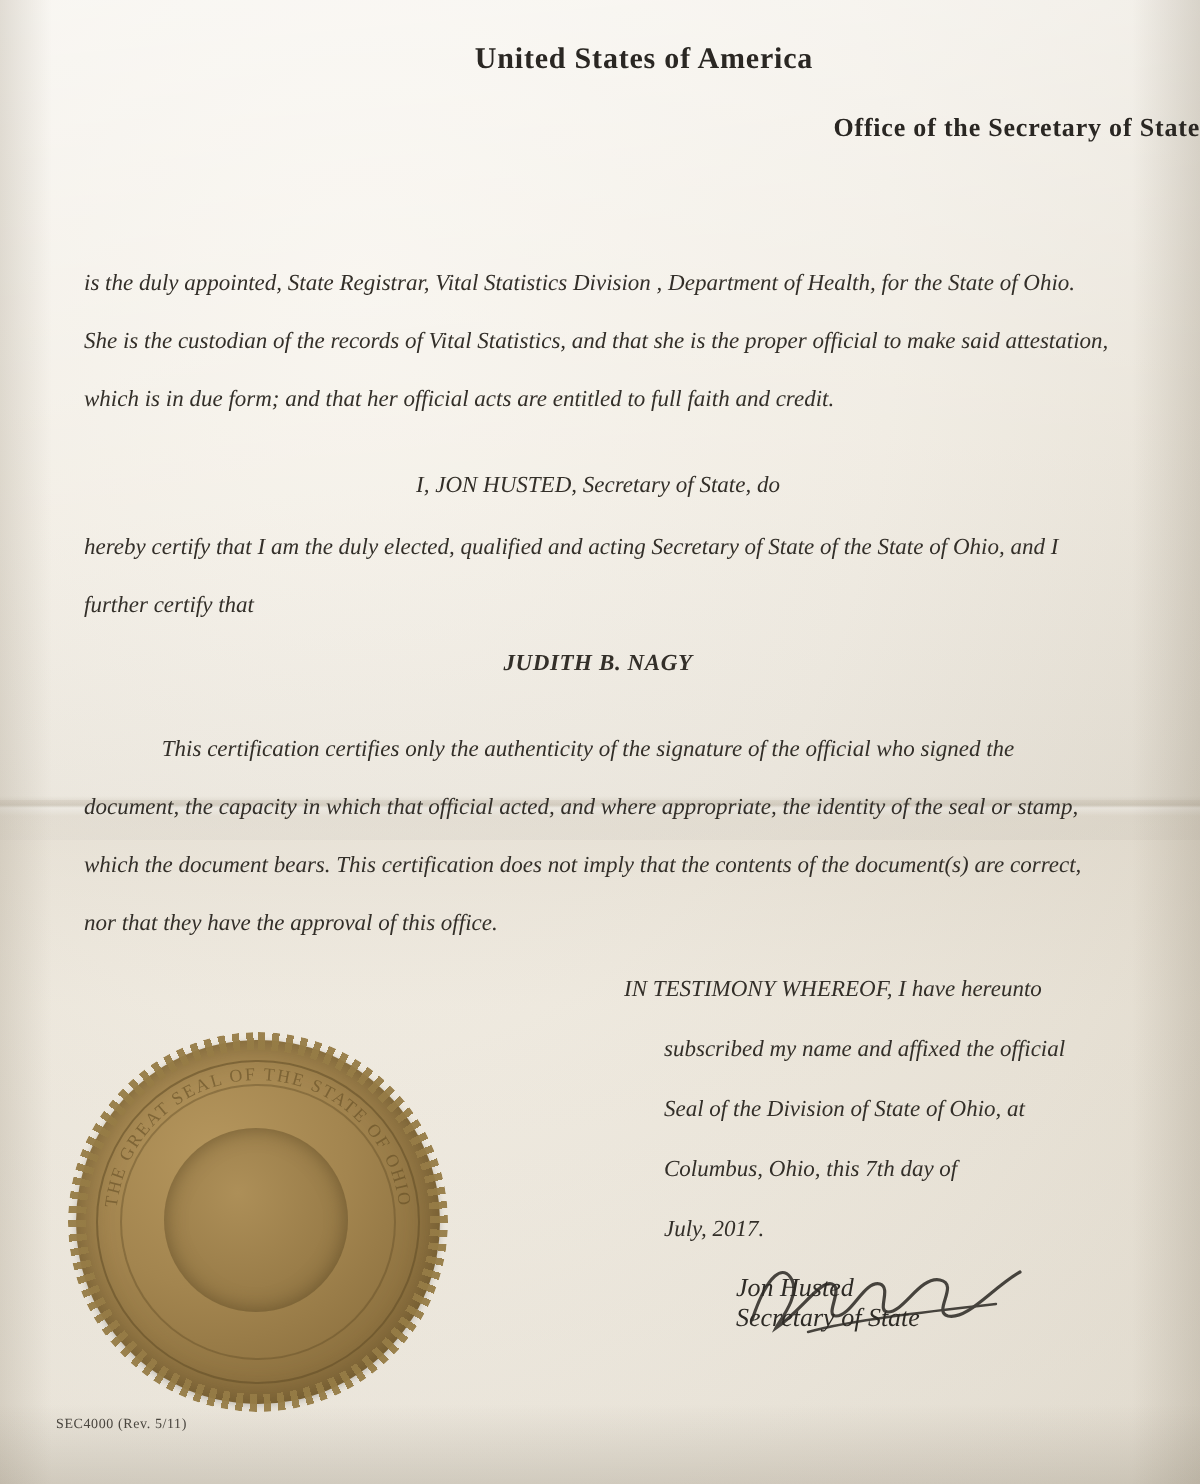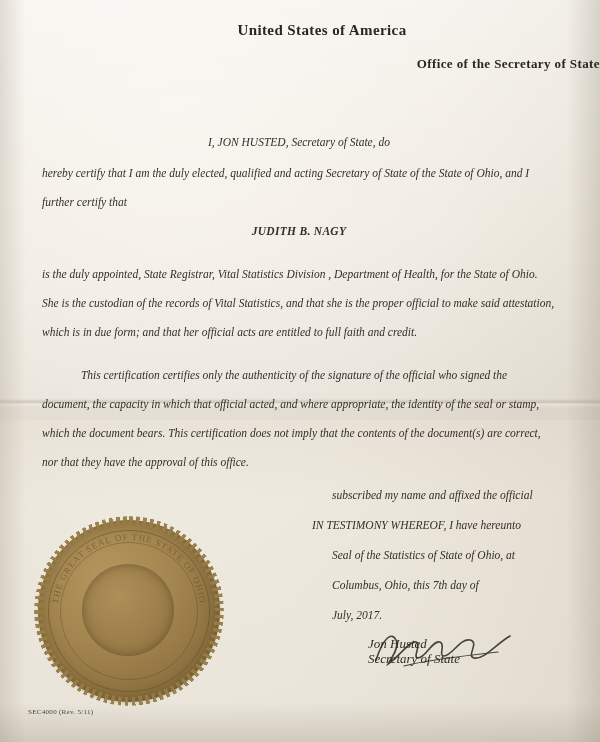--- a/index.html
+++ b/index.html
@@ -232,47 +232,47 @@
   <div class="edge-right"></div>
   <div class="edge-bottom"></div>
 
   <div class="header">
     <div class="line l1">United States of America</div>
     <div class="line l3">Office of the Secretary of State</div>
   </div>
 
   <div class="body-text">
 
+    <p class="para">
+      <span>is the duly appointed, State Registrar, Vital Statistics Division , Department of Health, for the State of</span>
+      <span>Ohio.  She is the custodian of the records of Vital Statistics, and that she is the proper official to make said</span>
+      <span>attestation, which is in due form; and that her official acts are entitled to full faith and credit.</span>
+    </p>
+
     <p class="para p1">
       <span class="p1-first">I, JON HUSTED, Secretary of State, do</span>
       <span>hereby certify that I am the duly elected, qualified and acting Secretary of State of the State of</span>
       <span>Ohio, and I further certify that</span>
       <span class="name-line">JUDITH B. NAGY</span>
-    </p>
-
-    <p class="para">
-      <span>is the duly appointed, State Registrar, Vital Statistics Division , Department of Health, for the State of</span>
-      <span>Ohio.  She is the custodian of the records of Vital Statistics, and that she is the proper official to make said</span>
-      <span>attestation, which is in due form; and that her official acts are entitled to full faith and credit.</span>
     </p>
 
     <p class="para">
       <span class="indent"></span>
       <span>This certification certifies only the authenticity of the signature of the official who signed the</span>
       <span>document, the capacity in which that official acted, and where appropriate, the identity of the seal or stamp,</span>
       <span>which the document bears. This certification does not imply that the contents of the document(s) are correct,</span>
       <span>nor that they have the approval of this office.</span>
     </p>
 
   </div>
 
   <div class="testimony">
+    <span class="t-line">IN TESTIMONY WHEREOF, I have hereunto</span>
     <span class="t-line indented">subscribed my name and affixed the official</span>
-    <span class="t-line">IN TESTIMONY WHEREOF, I have hereunto</span>
-    <span class="t-line indented">Seal of the Statistics of State of Ohio, at</span>
+    <span class="t-line indented">Seal of the Division of State of Ohio, at</span>
     <span class="t-line indented">Columbus, Ohio, this 7th   day of</span>
     <span class="t-line indented">July, 2017.</span>
   </div>
 
   <div class="seal">
     <div class="seal-teeth"></div>
     <div class="seal-ring1"></div>
     <div class="seal-ring2"></div>
     <svg class="seal-arc-text" viewBox="0 0 182 182">
       <defs>

